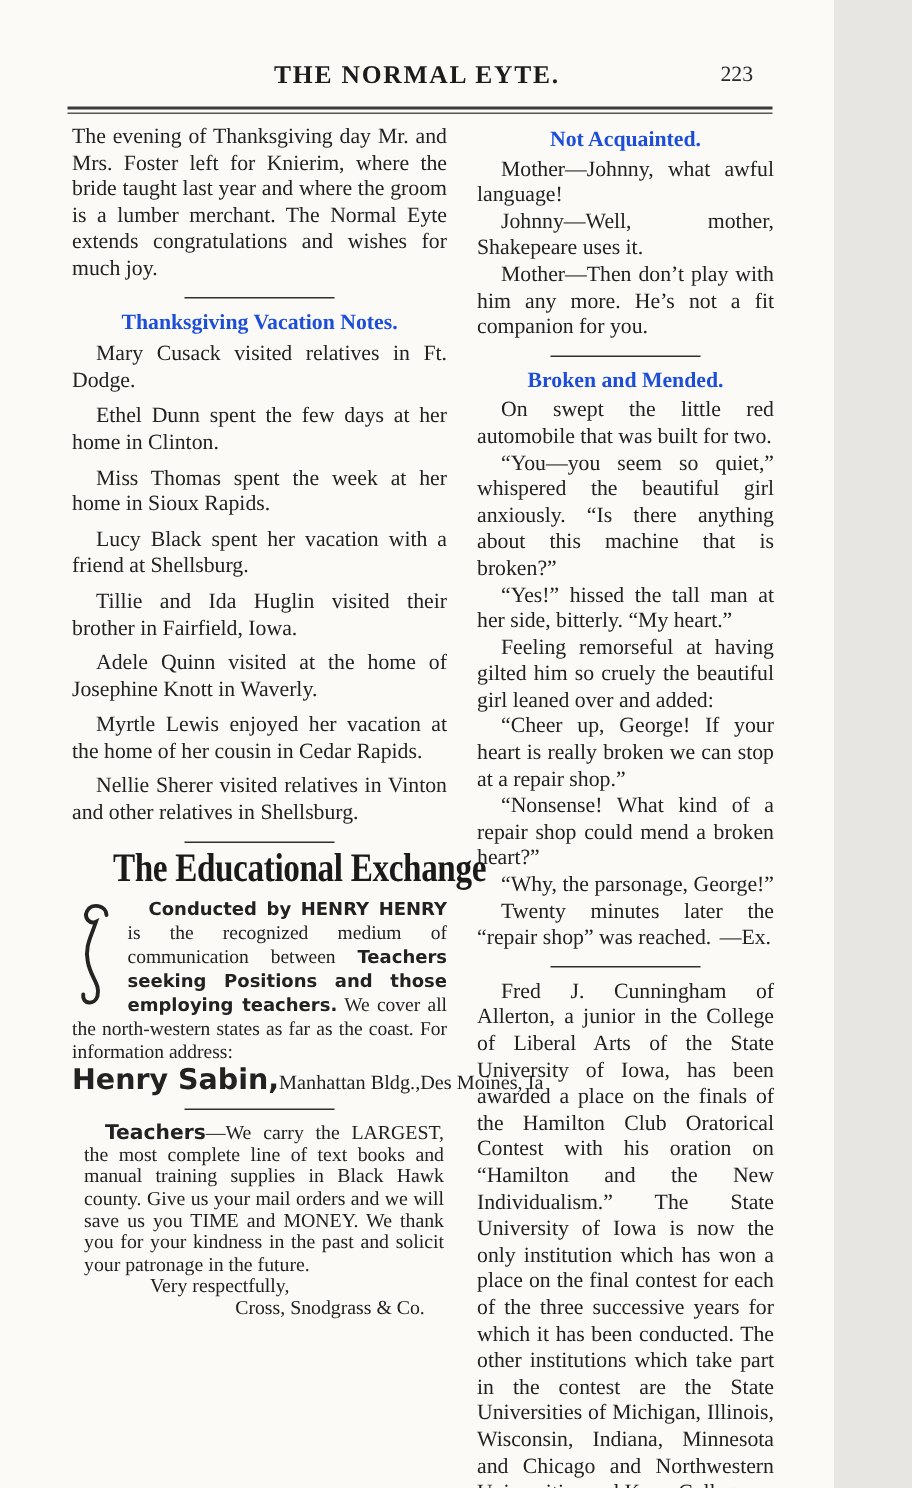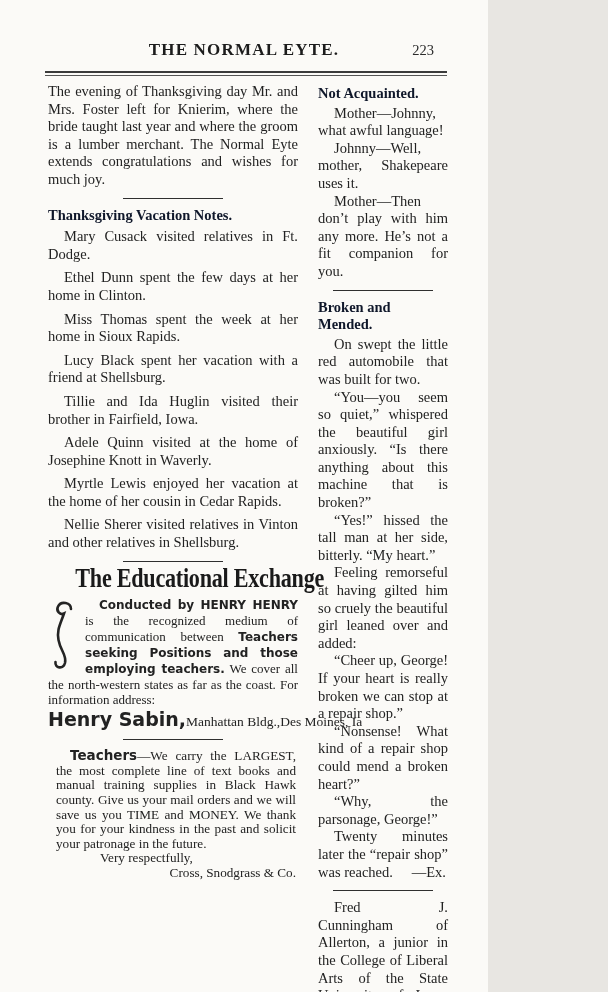--- a/index.html
+++ b/index.html
@@ -1,19 +1,19 @@
 <!DOCTYPE html>
 <html><head>
 <meta charset="utf-8">
 <style>
   html,body{margin:0;padding:0;}
   body{background:#e8e6e2;}
   .page{
     position:relative;
-    width:488px;height:992px;
+    width:556px;height:992px;
     background:#fbfaf7;
     font-family:"Liberation Serif", serif;
     color:#222;
     overflow:hidden;
     box-sizing:border-box;
   }
   
   .masthead{
     position:relative;
     padding-top:40px;
@@ -43,23 +43,23 @@
     display:flex;
     gap:20px;
     padding:7px 40px 0 48px;
   }
   .col{width:250px;}
   .body-text{font-size:14.5px;line-height:17.6px;text-align:justify;}
   .p{margin:0;text-indent:16px;text-align:justify;}
   .p.noindent{text-indent:0;}
   .note{margin:6px 0 0 0;text-indent:16px;text-align:justify;}
   .shead{
-    text-align:left;font-weight:bold;
+    text-align:center;font-weight:bold;
     font-size:14.5px;margin:0 0 2px 0;
-    color:#0f172a;
+    color:#1d4ed8;
   }
   .rule{
     width:100px;border:none;
     border-top:1.6px solid #2f2f2f;
     margin:9px auto 8px auto;
   }
   
   .exchange-ad{margin-top:2px;}
   .exchange-title-wrap{text-align:center;margin:2px 0 6px 0;white-space:nowrap;}
   .exchange-title{
@@ -89,21 +89,21 @@
     white-space:nowrap;
   }
   
   .teachers-ad{
     margin:3px 2px 0 8px;
     font-size:13.2px;line-height:14.6px;
     text-align:justify;
   }
   .teachers-lead{font-family:"DejaVu Sans", sans-serif;font-weight:bold;font-size:13.5px;}
   .closing-line{margin:0 0 0 44px;text-align:left;}
-  .signature-line{margin:0 0 0 88px;text-align:right;}
+  .signature-line{margin:0 0 0 88px;text-align:center;}
   
   .ex-para{position:relative;}
   .ex-attr{position:absolute;right:2px;bottom:0;}
 </style>
 </head>
 <body>
 
 <div class="page">
 
   <div class="masthead">

